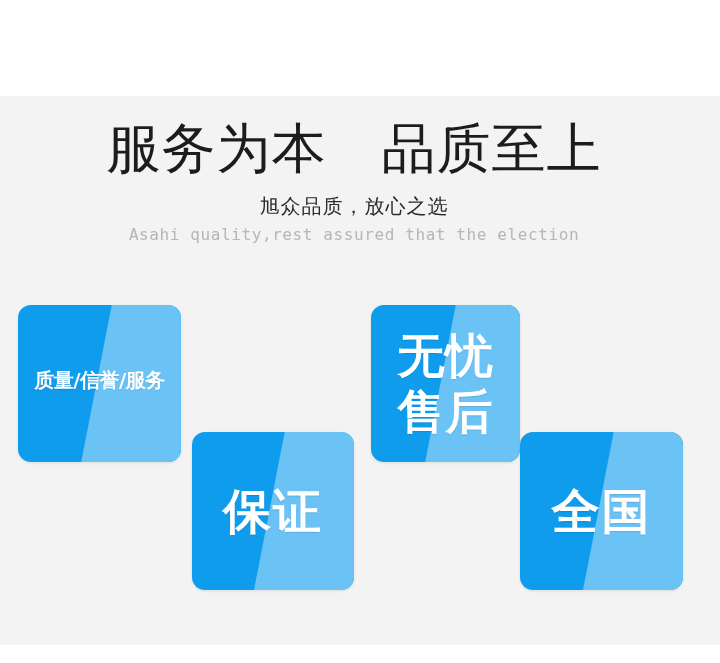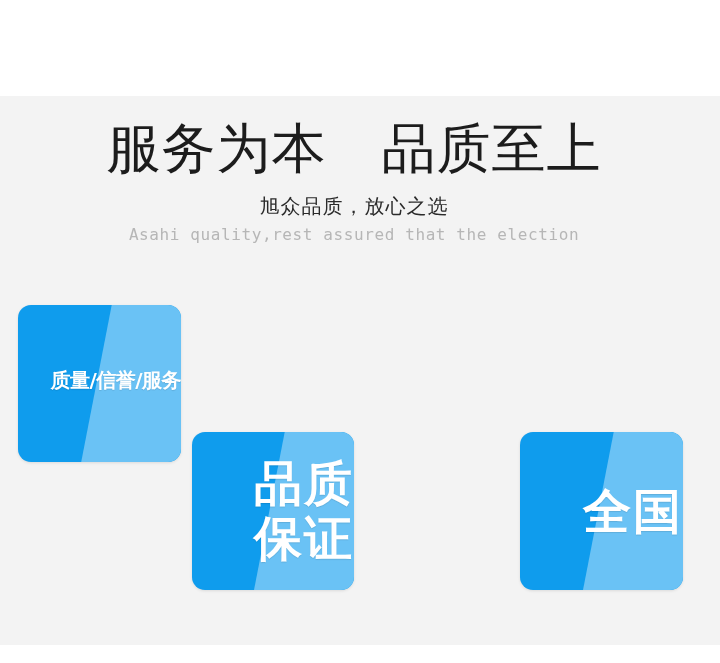--- a/index.html
+++ b/index.html
@@ -82,21 +82,21 @@
     height: 128%;
     background: #6ac2f5;
     transform: skewX(-11deg);
     transform-origin: top left;
     pointer-events: none;
   }
   .card .card-body {
     position: relative;
     z-index: 2;
     width: 100%;
-    text-align: right;
+    text-align: center;
     color: #ffffff;
   }
   .card .line {
     display: block;
     font-weight: bold;
     color: #ffffff;
     letter-spacing: 0px;
     text-shadow: 0 1px 1px rgba(0,0,0,0.10);
     white-space: pre;
   }
@@ -155,25 +155,31 @@
   <div class="card" id="card-1">
     <div class="sheen"></div>
     <div class="card-body">
       <span class="line line-a">质量/信誉/服务</span>
     </div>
   </div>
 
   <div class="card" id="card-2">
     <div class="sheen"></div>
     <div class="card-body">
-      <span class="line line-a">品质</span>
       <span class="line line-b">保证</span>
     </div>
   </div>
 
+  <div class="card" id="card-3">
+    <div class="sheen"></div>
+    <div class="card-body">
+      <span class="line line-a">无忧</span>
+      <span class="line line-b">售后</span>
+    </div>
+  </div>
 
   <div class="card" id="card-4">
     <div class="sheen"></div>
     <div class="card-body">
       <span class="line line-a">全国</span>
     </div>
   </div>
 
 </div>
 

